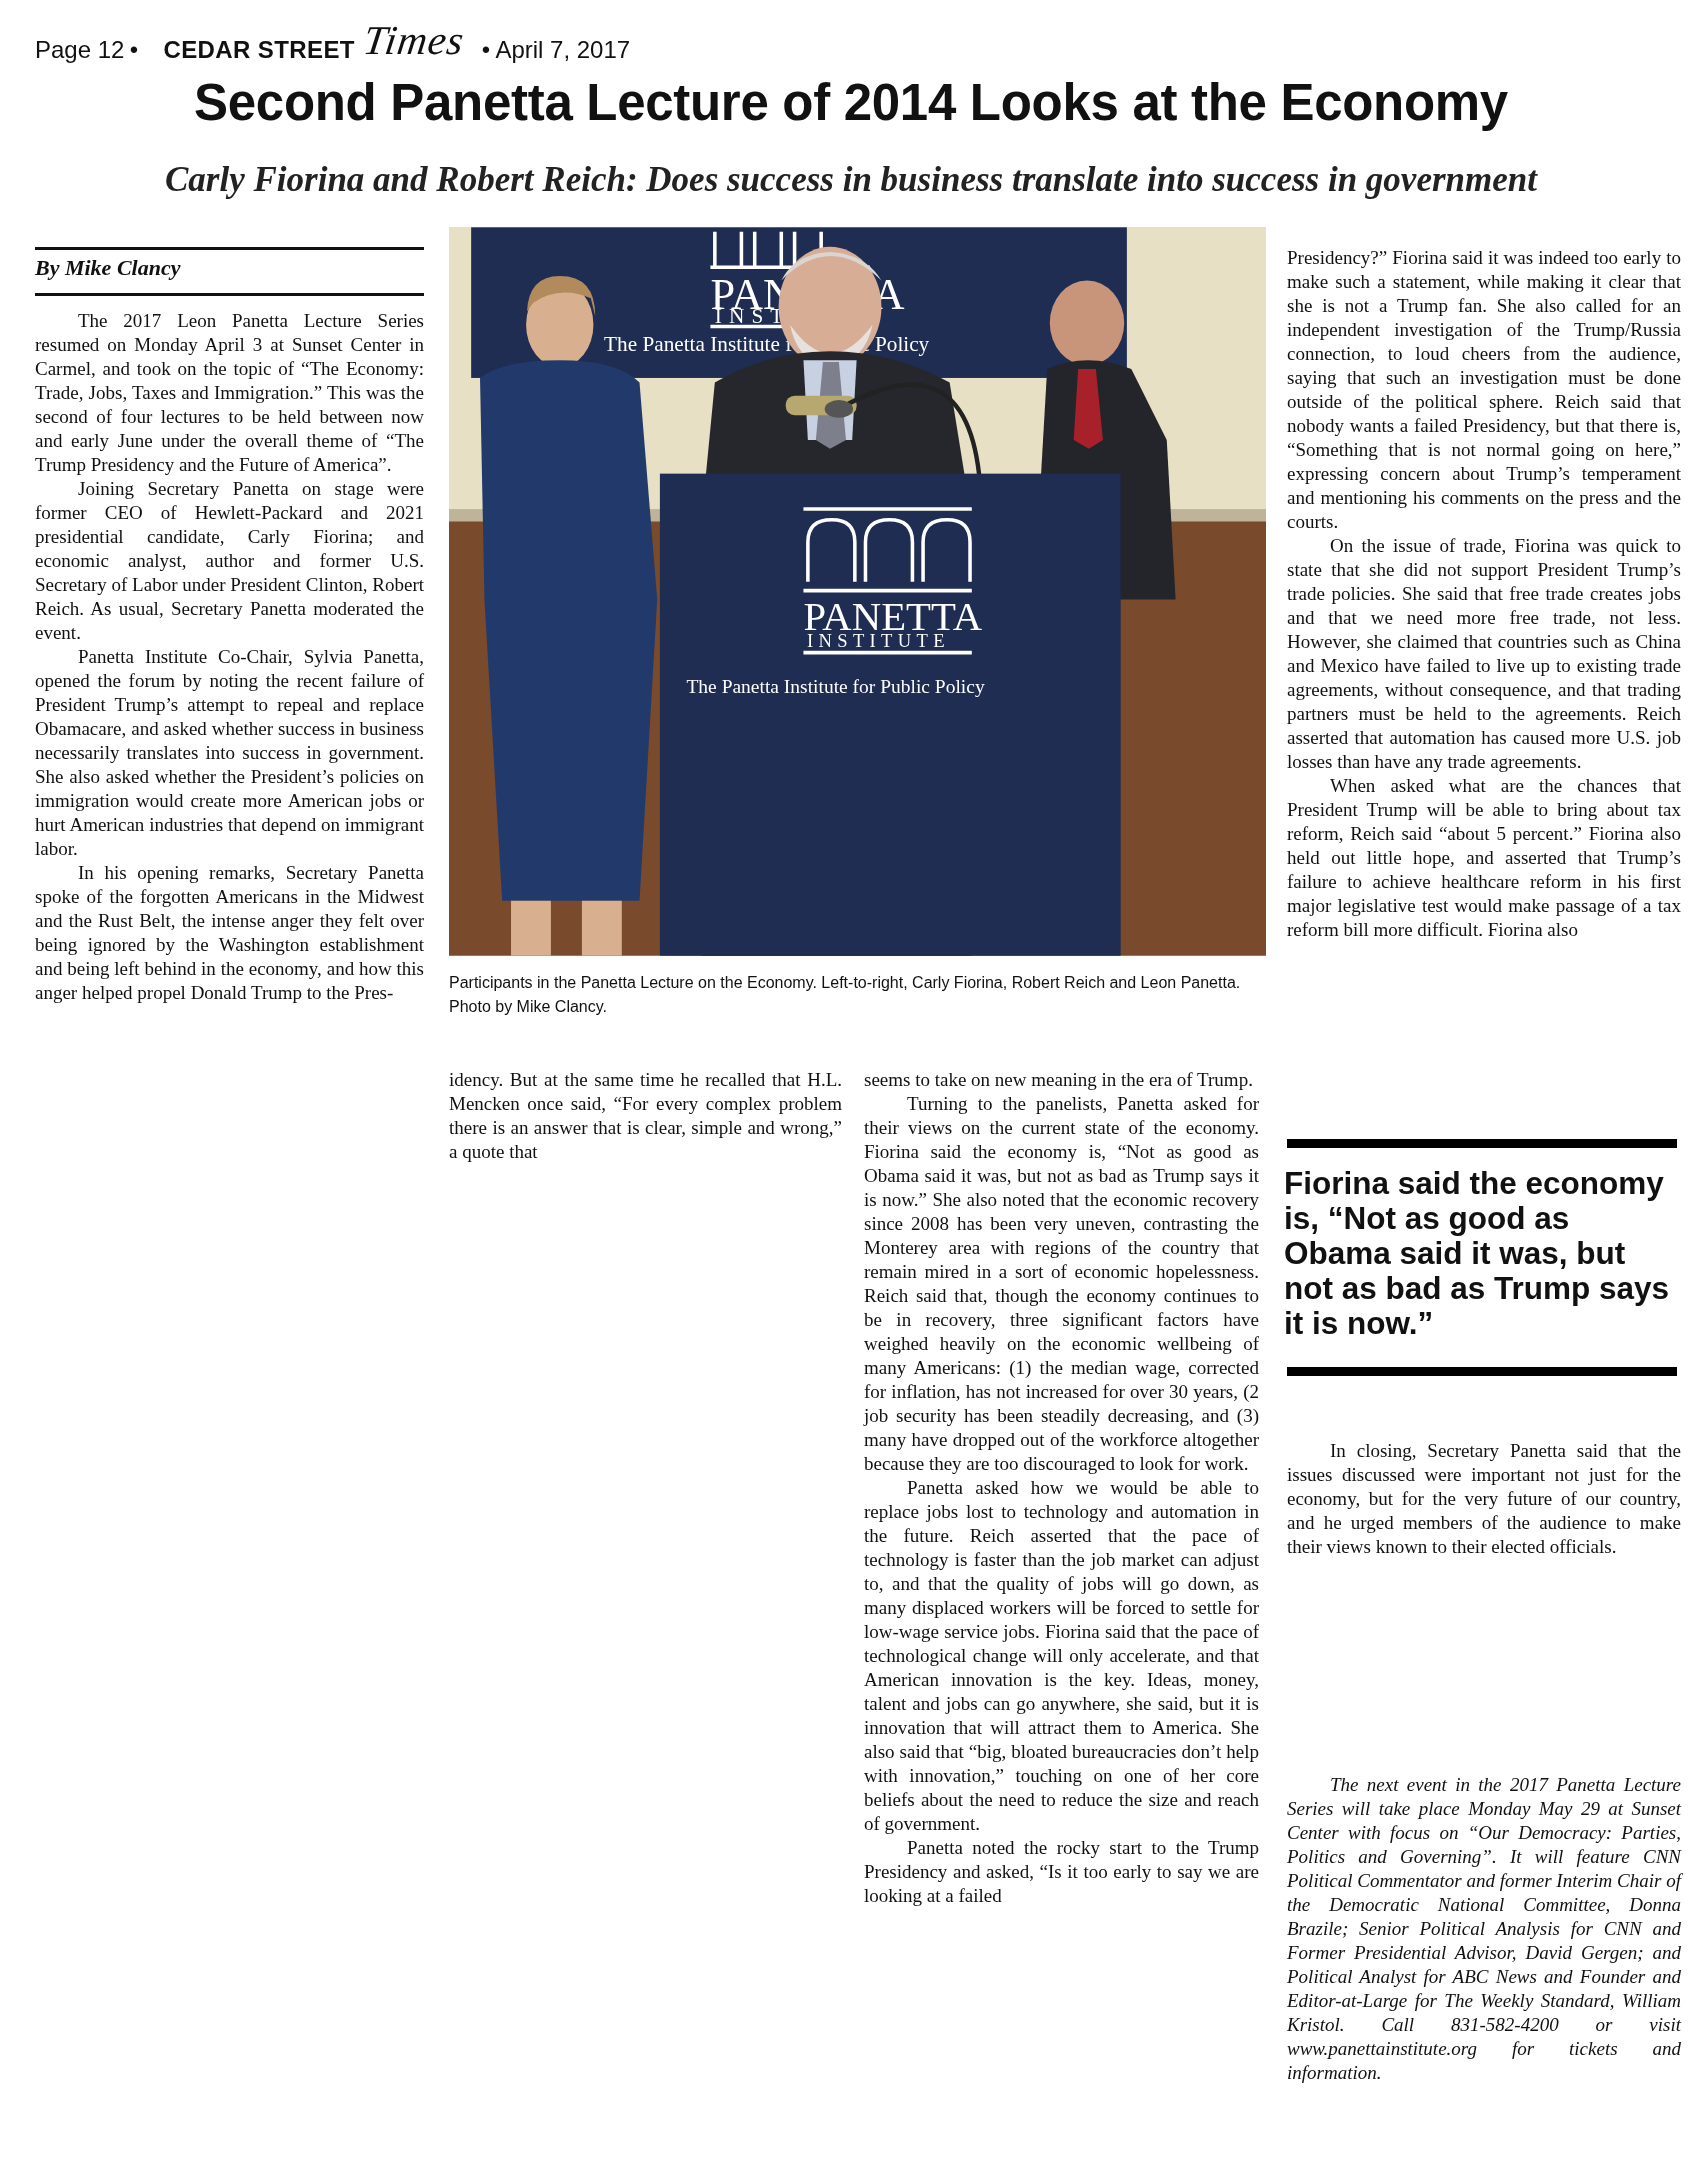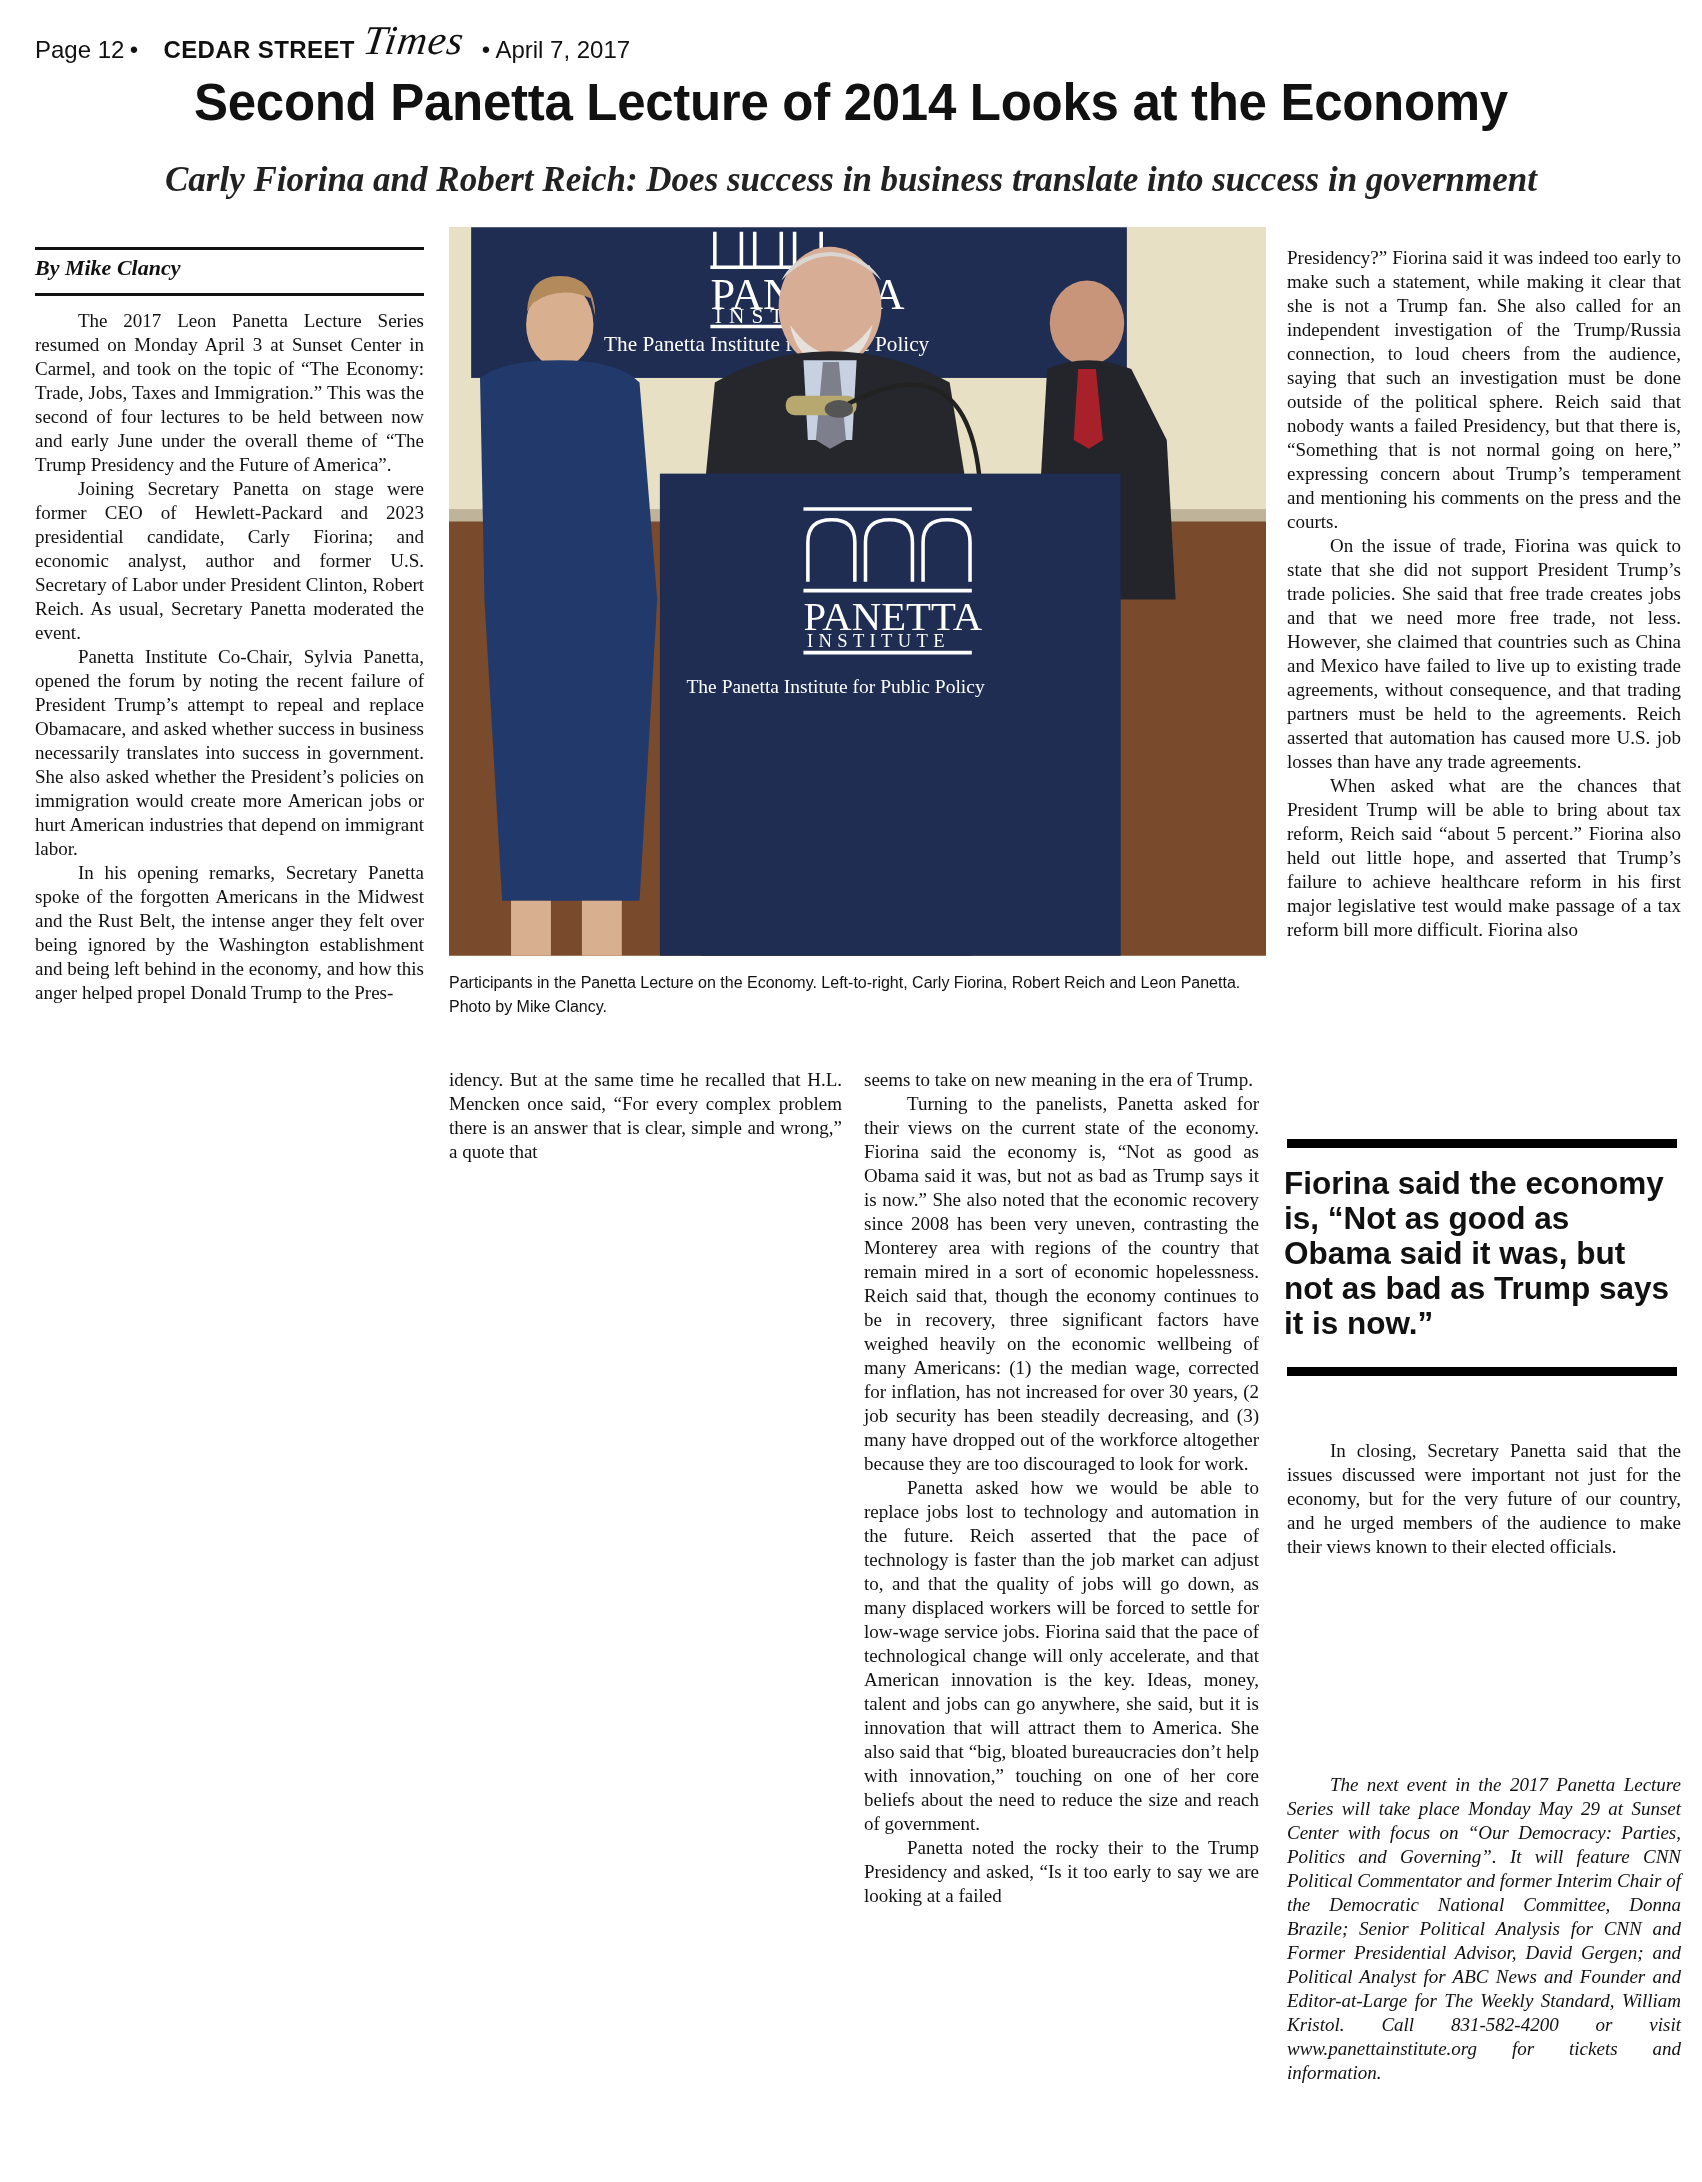--- a/index.html
+++ b/index.html
@@ -51,21 +51,21 @@
 </div>
 
 <h1 class="headline">Second Panetta Lecture of 2014 Looks at the Economy</h1>
 <h2 class="subhead">Carly Fiorina and Robert Reich: Does success in business translate into success in government</h2>
 
 <div class="rule" id="rule-top"></div>
 <div class="byline">By Mike Clancy</div>
 <div class="rule" id="rule-byline"></div>
 <div class="col" id="col1">
   <p>The 2017 Leon Panetta Lecture Series resumed on Monday April 3 at Sunset Center in Carmel, and took on the topic of “The Economy: Trade, Jobs, Taxes and Immigration.” This was the second of four lectures to be held between now and early June under the overall theme of “The Trump Presidency and the Future of America”.</p>
-  <p>Joining Secretary Panetta on stage were former CEO of Hewlett-Packard and 2023 presidential candidate, Carly Fiorina; and economic analyst, author and former U.S. Secretary of Labor under President Clinton, Robert Reich. As usual, Secretary Panetta moderated the event.</p>
+  <p>Joining Secretary Panetta on stage were former CEO of Hewlett-Packard and 2021 presidential candidate, Carly Fiorina; and economic analyst, author and former U.S. Secretary of Labor under President Clinton, Robert Reich. As usual, Secretary Panetta moderated the event.</p>
   <p>Panetta Institute Co-Chair, Sylvia Panetta, opened the forum by noting the recent failure of President Trump’s attempt to repeal and replace Obamacare, and asked whether success in business necessarily translates into success in government. She also asked whether the President’s policies on immigration would create more American jobs or hurt Amer­ican industries that depend on immigrant labor.</p>
   <p>In his opening remarks, Secretary Pa­netta spoke of the forgotten Americans in the Midwest and the Rust Belt, the intense anger they felt over being ignored by the Washington establishment and being left behind in the economy, and how this anger helped propel Donald Trump to the Pres-</p>
 </div>
 
 <div class="photo">
   <svg width="817" height="729" viewBox="0 0 922 822">
     <rect x="0" y="0" width="922" height="822" fill="#e8e0c4"></rect>
 
     <rect x="25" y="0" width="740" height="170" fill="#1f2d52"></rect>
     <g stroke="#ffffff" stroke-width="4" fill="none">
@@ -124,21 +124,21 @@
 <div class="caption">Participants in the Panetta Lecture on the Economy.  Left-to-right, Carly Fiorina, Robert Reich and Leon Panetta.  Photo by Mike Clancy.</div>
 
 <div class="col" id="col2">
   <p class="noindent">idency. But at the same time he recalled that H.L. Mencken once said, “For every complex problem there is an answer that is clear, simple and wrong,” a quote that</p>
 </div>
 
 <div class="col" id="col3">
   <p class="noindent">seems to take on new meaning in the era of Trump.</p>
   <p>Turning to the panelists, Panetta asked for their views on the current state of the economy. Fiorina said the economy is, “Not as good as Obama said it was, but not as bad as Trump says it is now.”  She also noted that the economic recovery since 2008 has been very uneven, contrasting the Monterey area with regions of the country that remain mired in a sort of economic hopelessness.  Reich said that, though the economy continues to be in recovery, three significant factors have weighed heavily on the economic wellbeing of many Amer­icans:  (1) the median wage, corrected for inflation, has not increased for over 30 years, (2 job security has been steadily decreasing, and (3) many have dropped out of the workforce altogether because they are too discouraged to look for work.</p>
   <p>Panetta asked how we would be able to replace jobs lost to technology and automation in the future. Reich asserted that the pace of technology is faster than the job market can adjust to, and that the quality of jobs will go down, as many dis­placed workers will be forced to settle for low-wage service jobs. Fiorina said that the pace of technological change will only accelerate, and that American innovation is the key.  Ideas, money, talent and jobs can go anywhere, she said, but it is innovation that will attract them to America. She also said that “big, bloated bureaucracies don’t help with innovation,” touching on one of her core beliefs about the need to reduce the size and reach of government.</p>
-  <p>Panetta noted the rocky their to the Trump Presidency and asked, “Is it too early to say we are looking at a failed</p>
+  <p>Panetta noted the rocky start to the Trump Presidency and asked, “Is it too early to say we are looking at a failed</p>
 </div>
 
 <div class="col" id="col4">
   <p class="noindent">Presidency?” Fiorina said it was indeed too early to make such a statement, while making it clear that she is not a Trump fan. She also called for an independent inves­tigation of the Trump/Russia connection, to loud cheers from the audience, saying that such an investigation must be done outside of the political sphere.  Reich said that nobody wants a failed Presidency, but that there is, “Something that is not normal going on here,” expressing concern about Trump’s temperament and mentioning his comments on the press and the courts.</p>
   <p>On the issue of trade, Fiorina was quick to state that she did not support Pres­ident Trump’s trade policies.  She said that free trade creates jobs and that we need more free trade, not less.  However, she claimed that countries such as China and Mexico have failed to live up to existing trade agreements, without consequence, and that trading partners must be held to the agreements.  Reich asserted that auto­mation has caused more U.S. job losses than have any trade agreements.</p>
   <p>When asked what are the chances that President Trump will be able to bring about tax reform, Reich said “about 5 percent.”  Fiorina also held out little hope, and asserted that Trump’s failure to achieve healthcare reform in his first major legislative test would make passage of a tax reform bill more difficult.  Fiorina also</p>
 </div>
 
 <div class="pullquote-rule" id="pq-rule-top"></div>
 <div class="pullquote">Fiorina said the econo­my is, “Not as good as Obama said it was, but not as bad as Trump says it is now.”</div>

